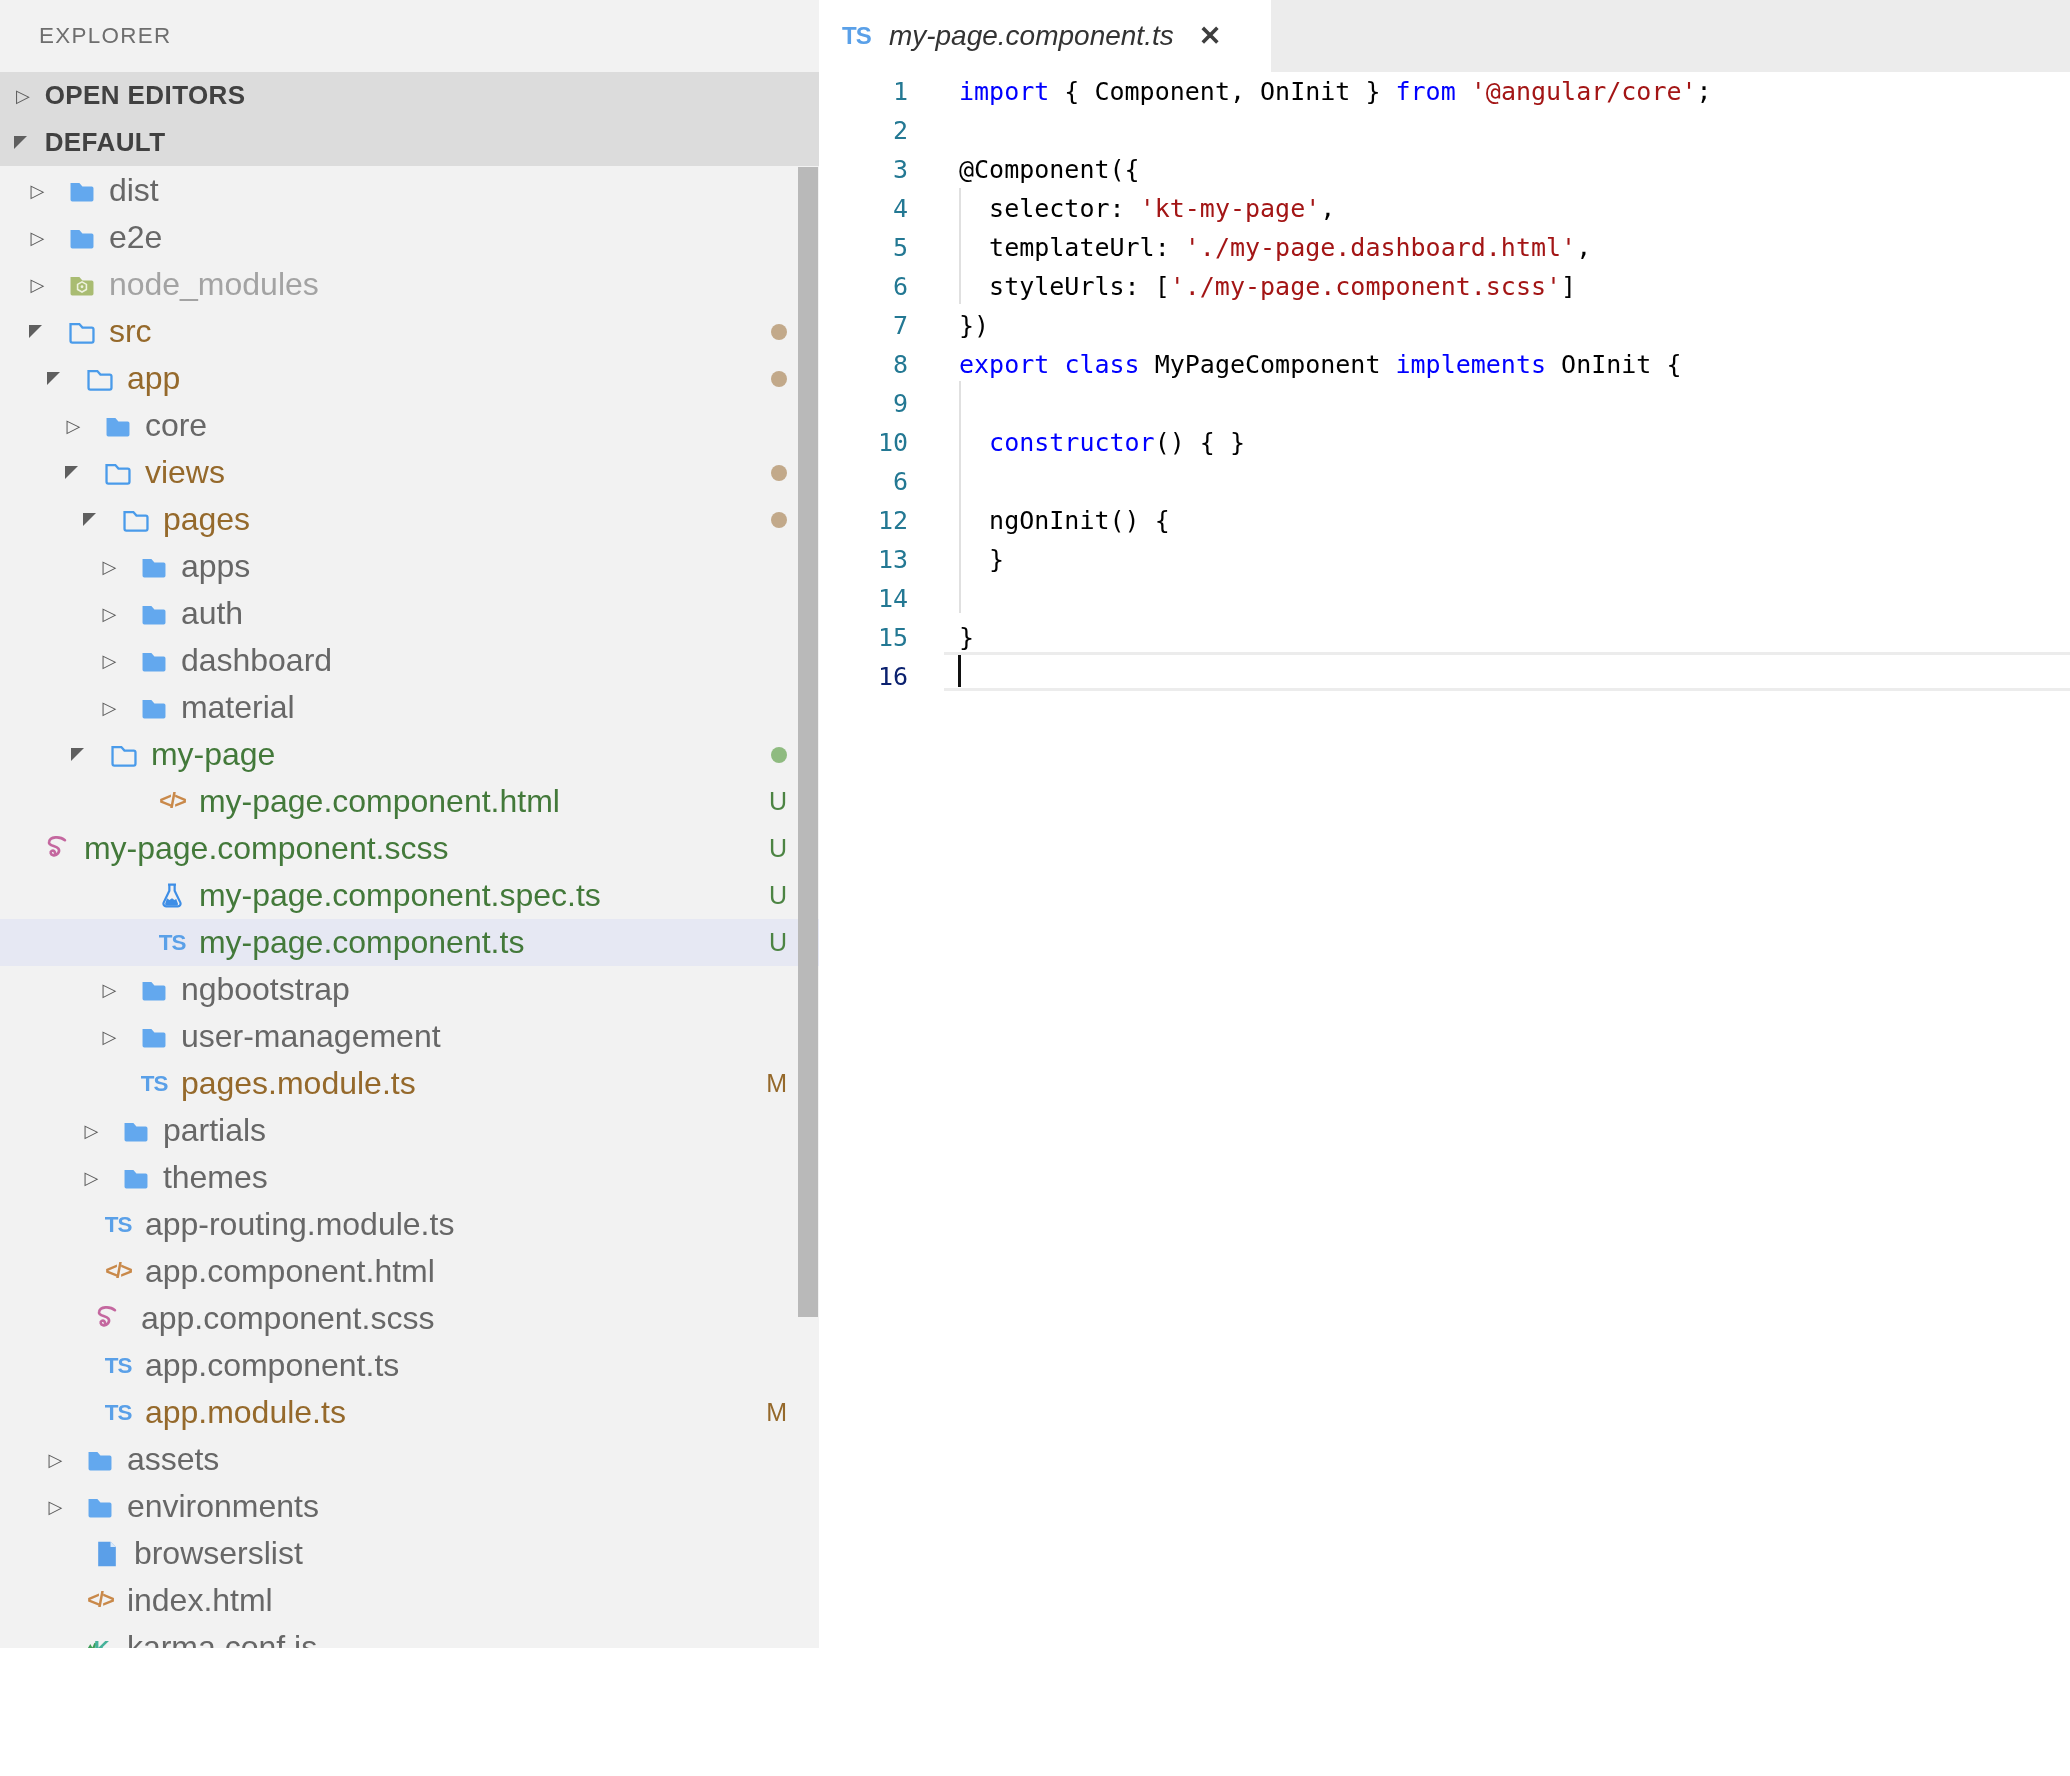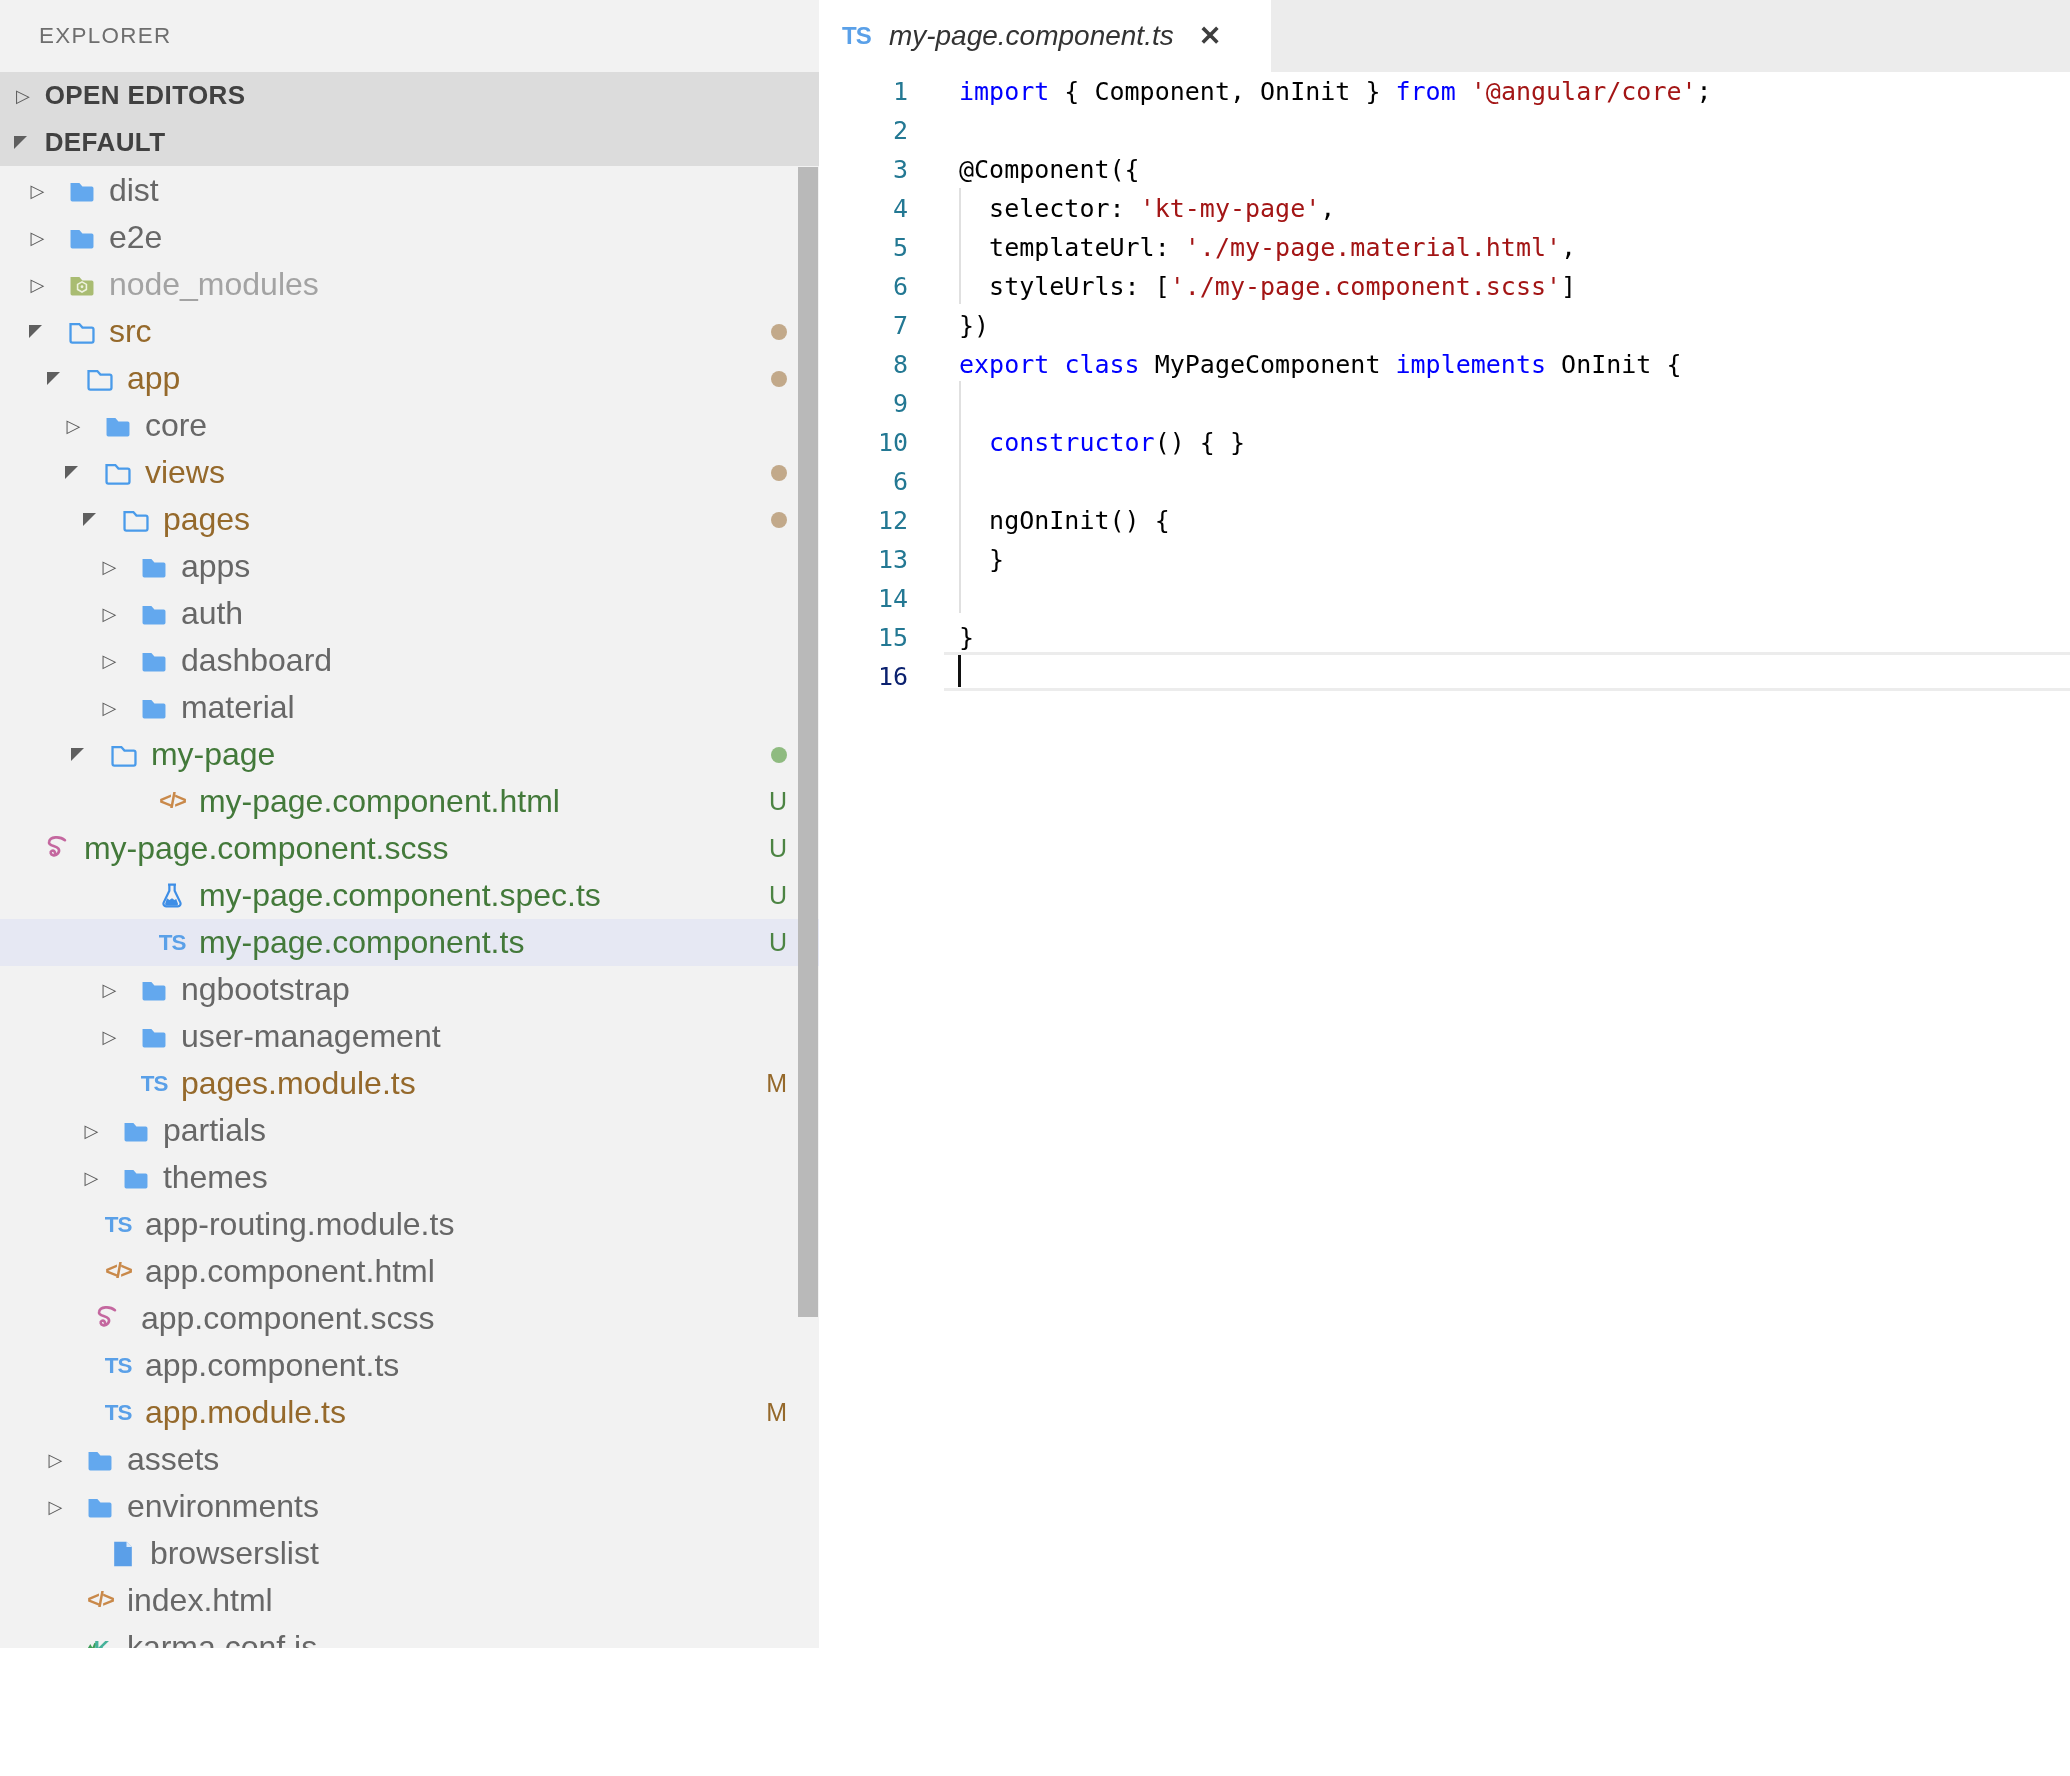--- a/index.html
+++ b/index.html
@@ -363,21 +363,21 @@
         </div>
         <div class="row" style="padding-left: 43px;">
           <span class="tw col"></span>
           <span class="icon">
             <svg width="30" height="30" viewBox="0 0 34 34">
               <path d="M4 8 h10 l3.5 4 H28 a2 2 0 0 1 2 2 v13 a2 2 0 0 1 -2 2 H6 a2 2 0 0 1 -2 -2 z" fill="#63a8ee"></path>
             </svg>
           </span>
           <span class="lbl c-default">environments</span>
         </div>
-        <div class="row" style="padding-left: 66px;">
+        <div class="row" style="padding-left: 50px;">
           <span class="tw"></span>
           <span class="icon">
             <svg width="30" height="30" viewBox="0 0 34 34">
               <path d="M7 3 h14 l6 6 v22 H7 z" fill="#5b9fe8"></path>
               <path d="M21 3 v6 h6 z" fill="#dcebfb"></path>
             </svg>
           </span>
           <span class="lbl c-default">browserslist</span>
         </div>
         <div class="row" style="padding-left: 43px;">
@@ -437,21 +437,21 @@
           <div class="line">
             <span class="ln">3</span>
             <span class="lc"><span class="tk-d">@Component({</span></span>
           </div>
           <div class="line">
             <span class="ln">4</span>
             <span class="lc"><span class="tk-d">  selector: </span><span class="tk-s">'kt-my-page'</span><span class="tk-d">,</span></span>
           </div>
           <div class="line">
             <span class="ln">5</span>
-            <span class="lc"><span class="tk-d">  templateUrl: </span><span class="tk-s">'./my-page.material.html'</span><span class="tk-d">,</span></span>
+            <span class="lc"><span class="tk-d">  templateUrl: </span><span class="tk-s">'./my-page.dashboard.html'</span><span class="tk-d">,</span></span>
           </div>
           <div class="line">
             <span class="ln">6</span>
             <span class="lc"><span class="tk-d">  styleUrls: [</span><span class="tk-s">'./my-page.component.scss'</span><span class="tk-d">]</span></span>
           </div>
           <div class="line">
             <span class="ln">7</span>
             <span class="lc"><span class="tk-d">})</span></span>
           </div>
           <div class="line">

